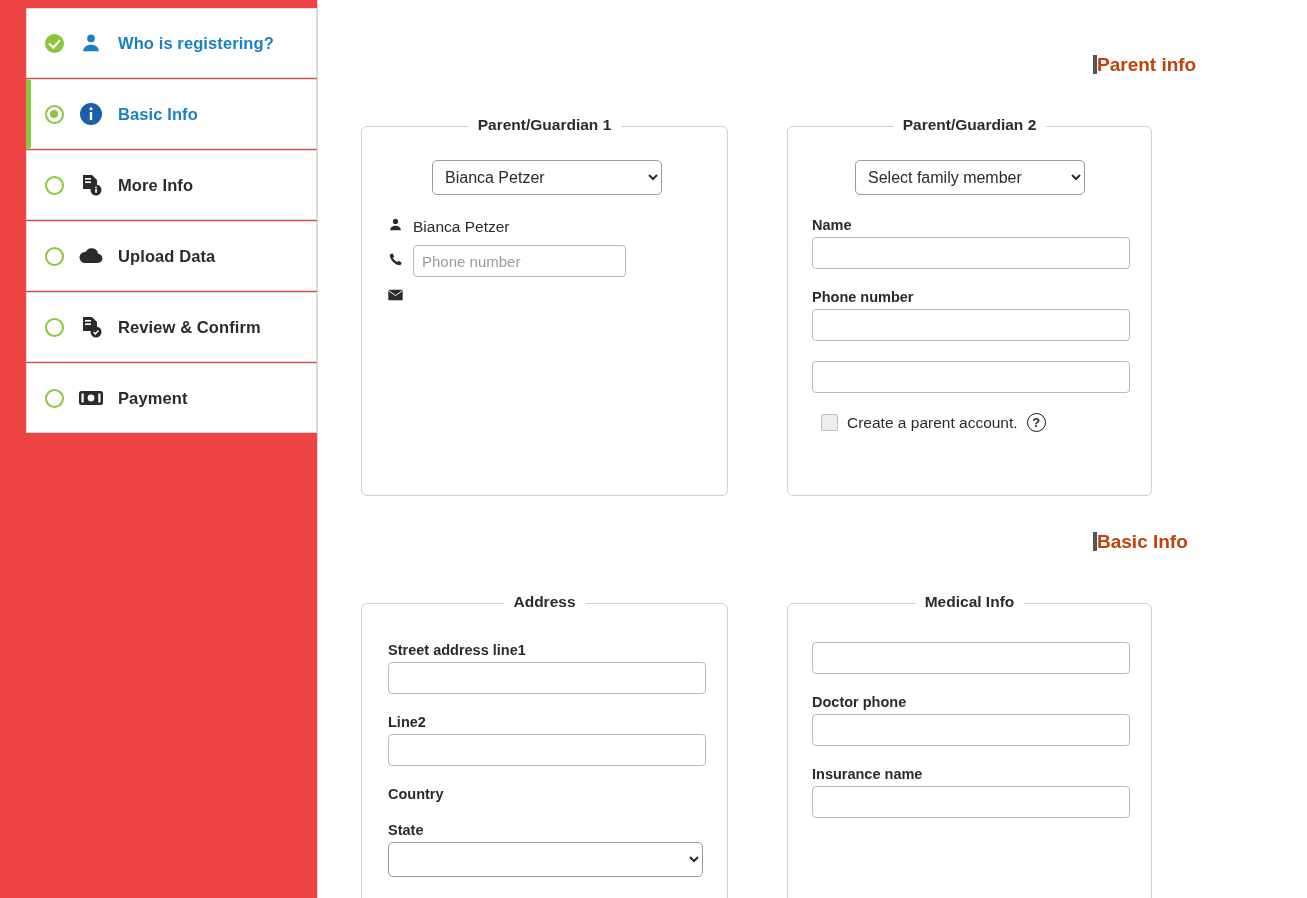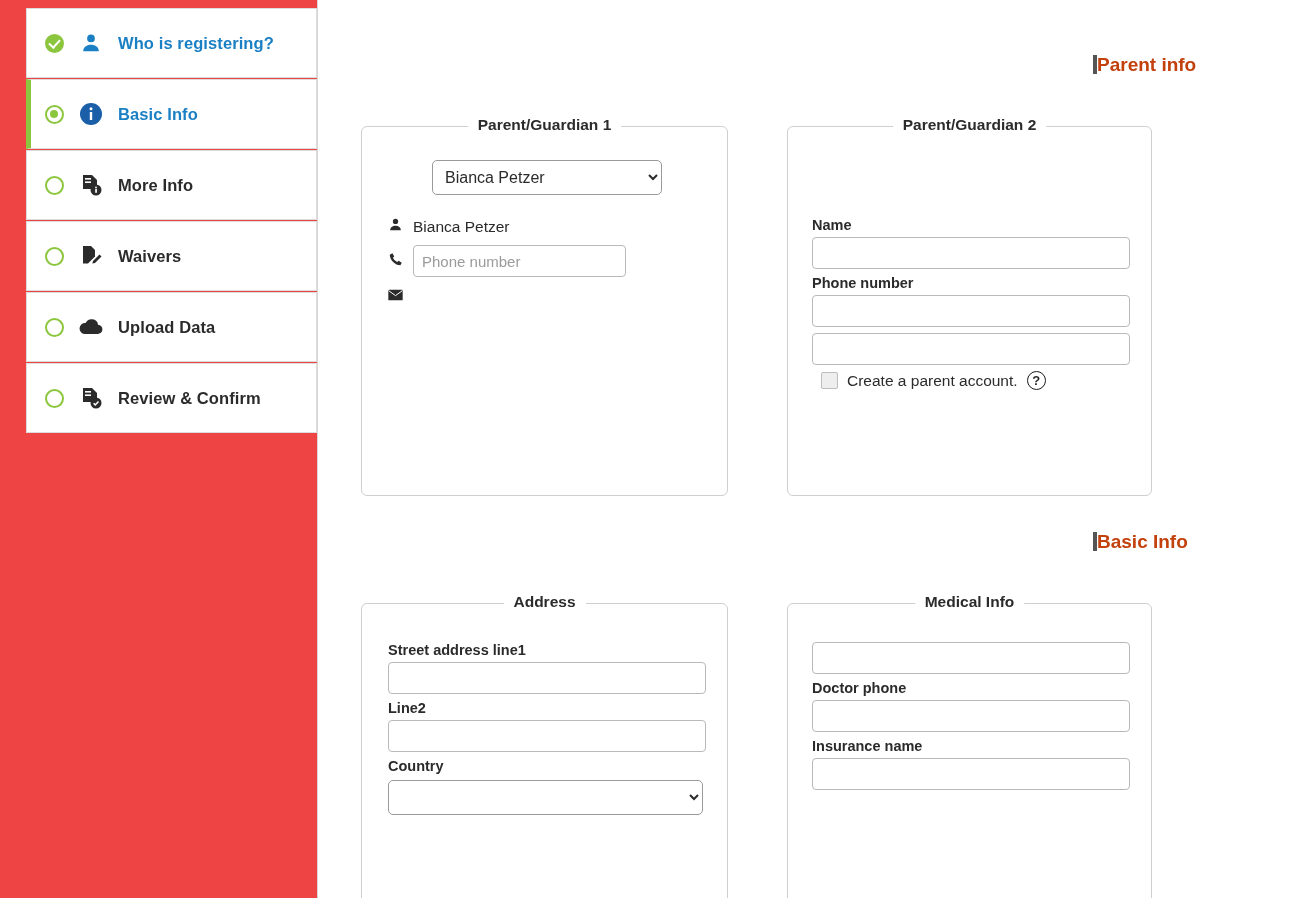--- a/index.html
+++ b/index.html
@@ -179,21 +179,21 @@
   }
   .qmark {
     width: 19px; height: 19px;
     border: 1.8px solid #1a1a1a;
     border-radius: 50%;
     font-size: 13px;
     font-weight: bold;
     display: flex; align-items: center; justify-content: center;
     line-height: 1;
   }
-  .fld { margin-bottom: 6px; }
+  .fld { margin-bottom: 20px; }
 </style>
 </head>
 <body>
 
 <div class="page">
 
   <div class="sidebar">
 
     <div class="step blue">
       <span class="step-ring done"></span>
@@ -226,30 +226,20 @@
             <rect x="6" y="5" width="6" height="1.6" fill="#fff"></rect>
             <rect x="6" y="8.4" width="6" height="1.6" fill="#fff"></rect>
             <circle cx="17" cy="17" r="5.5"></circle>
             <circle cx="17" cy="14.3" r="0.9" fill="#fff"></circle>
             <rect x="16.2" y="15.8" width="1.7" height="4" fill="#fff"></rect>
           </svg>
       </span>
       <span class="step-label">More Info</span>
     </div>
 
-    <div class="step">
-      <span class="step-ring"></span>
-      <span class="step-icon">
-        <svg width="24" height="24" viewBox="0 0 24 24" fill="currentColor">
-            <path d="M4 2h8l4 4v6.5l-7 7H4z"></path>
-            <path d="M20.5 10.5l2 2-6.5 6.5-2.6.6.6-2.6z"></path>
-          </svg>
-      </span>
-      <span class="step-label">Waivers</span>
-    </div>
 
     <div class="step">
       <span class="step-ring"></span>
       <span class="step-icon">
         <svg width="26" height="24" viewBox="0 0 26 24" fill="currentColor">
             <path d="M6.5 19h13a4.6 4.6 0 0 0 .6-9.2A6.6 6.6 0 0 0 7.6 8 5.2 5.2 0 0 0 6.5 19z"></path>
             <path d="M13 5.5l4.4 5h-8.8z"></path>
           </svg>
       </span>
       <span class="step-label">Upload Data</span>
@@ -262,20 +252,32 @@
             <path d="M4 2h9l5 5v9H4z"></path>
             <rect x="6" y="5" width="6" height="1.6" fill="#fff"></rect>
             <rect x="6" y="8.4" width="6" height="1.6" fill="#fff"></rect>
             <circle cx="17" cy="17" r="5.5"></circle>
             <path d="M14.6 17.2l1.7 1.7 3.2-3.4" stroke="#fff" stroke-width="1.5" fill="none"></path>
           </svg>
       </span>
       <span class="step-label">Review &amp; Confirm</span>
     </div>
 
+    <div class="step">
+      <span class="step-ring"></span>
+      <span class="step-icon">
+        <svg width="26" height="22" viewBox="0 0 26 22" fill="currentColor">
+            <rect x="1" y="4" width="24" height="14" rx="2.5"></rect>
+            <circle cx="13" cy="11" r="3.4" fill="#fff"></circle>
+            <rect x="3.5" y="6.5" width="2.2" height="9" fill="#fff"></rect>
+            <rect x="20.3" y="6.5" width="2.2" height="9" fill="#fff"></rect>
+          </svg>
+      </span>
+      <span class="step-label">Payment</span>
+    </div>
 
 
   </div>
 
   <div class="content">
 
     <div class="section-title-wrap" style="top:55px;">
       <div class="section-title">Parent info</div>
     </div>
 
@@ -308,20 +310,25 @@
           <svg width="15" height="12" viewBox="0 0 24 18" fill="currentColor">
               <rect x="0.5" y="0.5" width="23" height="17" rx="1.5"></rect>
               <path d="M1 2l11 8 11-8" stroke="#fff" stroke-width="1.6" fill="none"></path>
             </svg>
         </span>
       </div>
     </div>
 
     <div class="fieldset" style="left:469px; top:126px; width:365px; height:370px;">
       <div class="fs-legend">Parent/Guardian 2</div>
+      <div style="position:absolute; left:67px; top:33px;">
+        <select class="sel" style="width:230px;">
+          <option>Select family member</option>
+        </select>
+      </div>
       <div style="position:absolute; left:24px; top:90px; width:320px;">
         <div class="fld">
           <label class="field-label">Name</label>
           <input class="txt" style="">
         </div>
         <div class="fld">
           <label class="field-label">Phone number</label>
           <input class="txt" style="">
         </div>
         <div class="fld">
@@ -347,20 +354,21 @@
           <input class="txt" style="">
         </div>
         <div class="fld">
           <label class="field-label">Line2</label>
           <input class="txt" style="">
         </div>
         <div class="fld">
           <label class="field-label">Country</label>
         </div>
         <div class="fld">
+          <label class="field-label">State</label>
           <select class="sel" style="width:315px;"><option></option></select>
         </div>
       </div>
     </div>
 
     <div class="fieldset" style="left:469px; top:603px; width:365px; height:320px;">
       <div class="fs-legend">Medical Info</div>
       <div style="position:absolute; left:24px; top:38px; width:320px;">
         <div class="fld">
           <input class="txt" style="">

